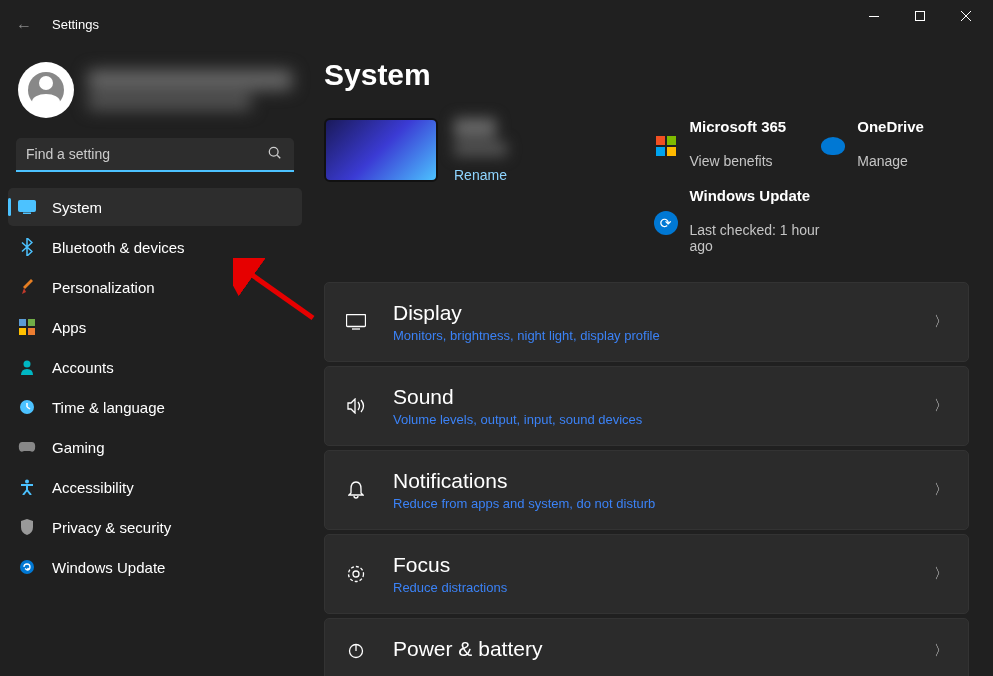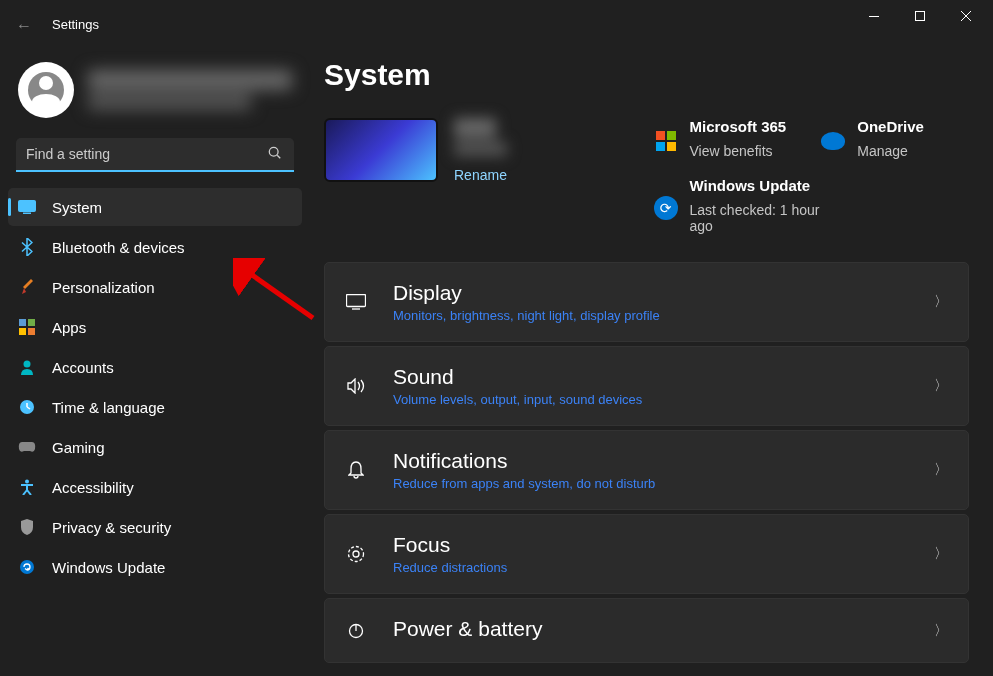--- a/index.html
+++ b/index.html
@@ -47,21 +47,21 @@
   .device-thumb { width: 114px; height: 64px; background: linear-gradient(135deg, #1a1a5a, #3b3bd4, #4cc2ff); border-radius: 6px; border: 2px solid #111; flex-shrink: 0; }
   .device-info { flex: 1; filter: blur(7px); }
   .device-name { height: 20px; background: #666; border-radius: 3px; margin-bottom: 4px; width: 80%; }
   .device-sub { height: 14px; background: #555; border-radius: 3px; width: 100%; margin-bottom: 10px; }
   .rename { color: #8fd5ff; font-size: 14px; cursor: pointer; }
 
   .info-cards { display: flex; flex-direction: column; gap: 18px; }
   .info-card { display: flex; gap: 12px; align-items: center; }
   .info-icon { width: 24px; height: 24px; flex-shrink: 0; display: flex; align-items: center; justify-content: center; font-size: 18px; margin-top: 4px; }
   .info-title { font-size: 15px; font-weight: 600; }
-  .info-sub { font-size: 14px; color: #c5c5c5; margin-top: 8px; }
+  .info-sub { font-size: 14px; color: #c5c5c5; margin-top: 18px; }
 
   .ms365-icon { display: grid; grid-template-columns: 1fr 1fr; gap: 2px; width: 20px; height: 20px; }
   .ms365-icon span:nth-child(1){ background: #f25022; } .ms365-icon span:nth-child(2){ background: #7fba00; }
   .ms365-icon span:nth-child(3){ background: #00a4ef; } .ms365-icon span:nth-child(4){ background: #ffb900; }
 
   .onedrive-icon { width: 26px; height: 18px; background: #0078d4; border-radius: 50% 50% 45% 45%; position: relative; }
   .wu-icon { width: 24px; height: 24px; background: #0078d4; border-radius: 50%; color: #fff; display: flex; align-items: center; justify-content: center; font-size: 14px; }
 
   
   .settings-list { display: flex; flex-direction: column; gap: 4px; }

